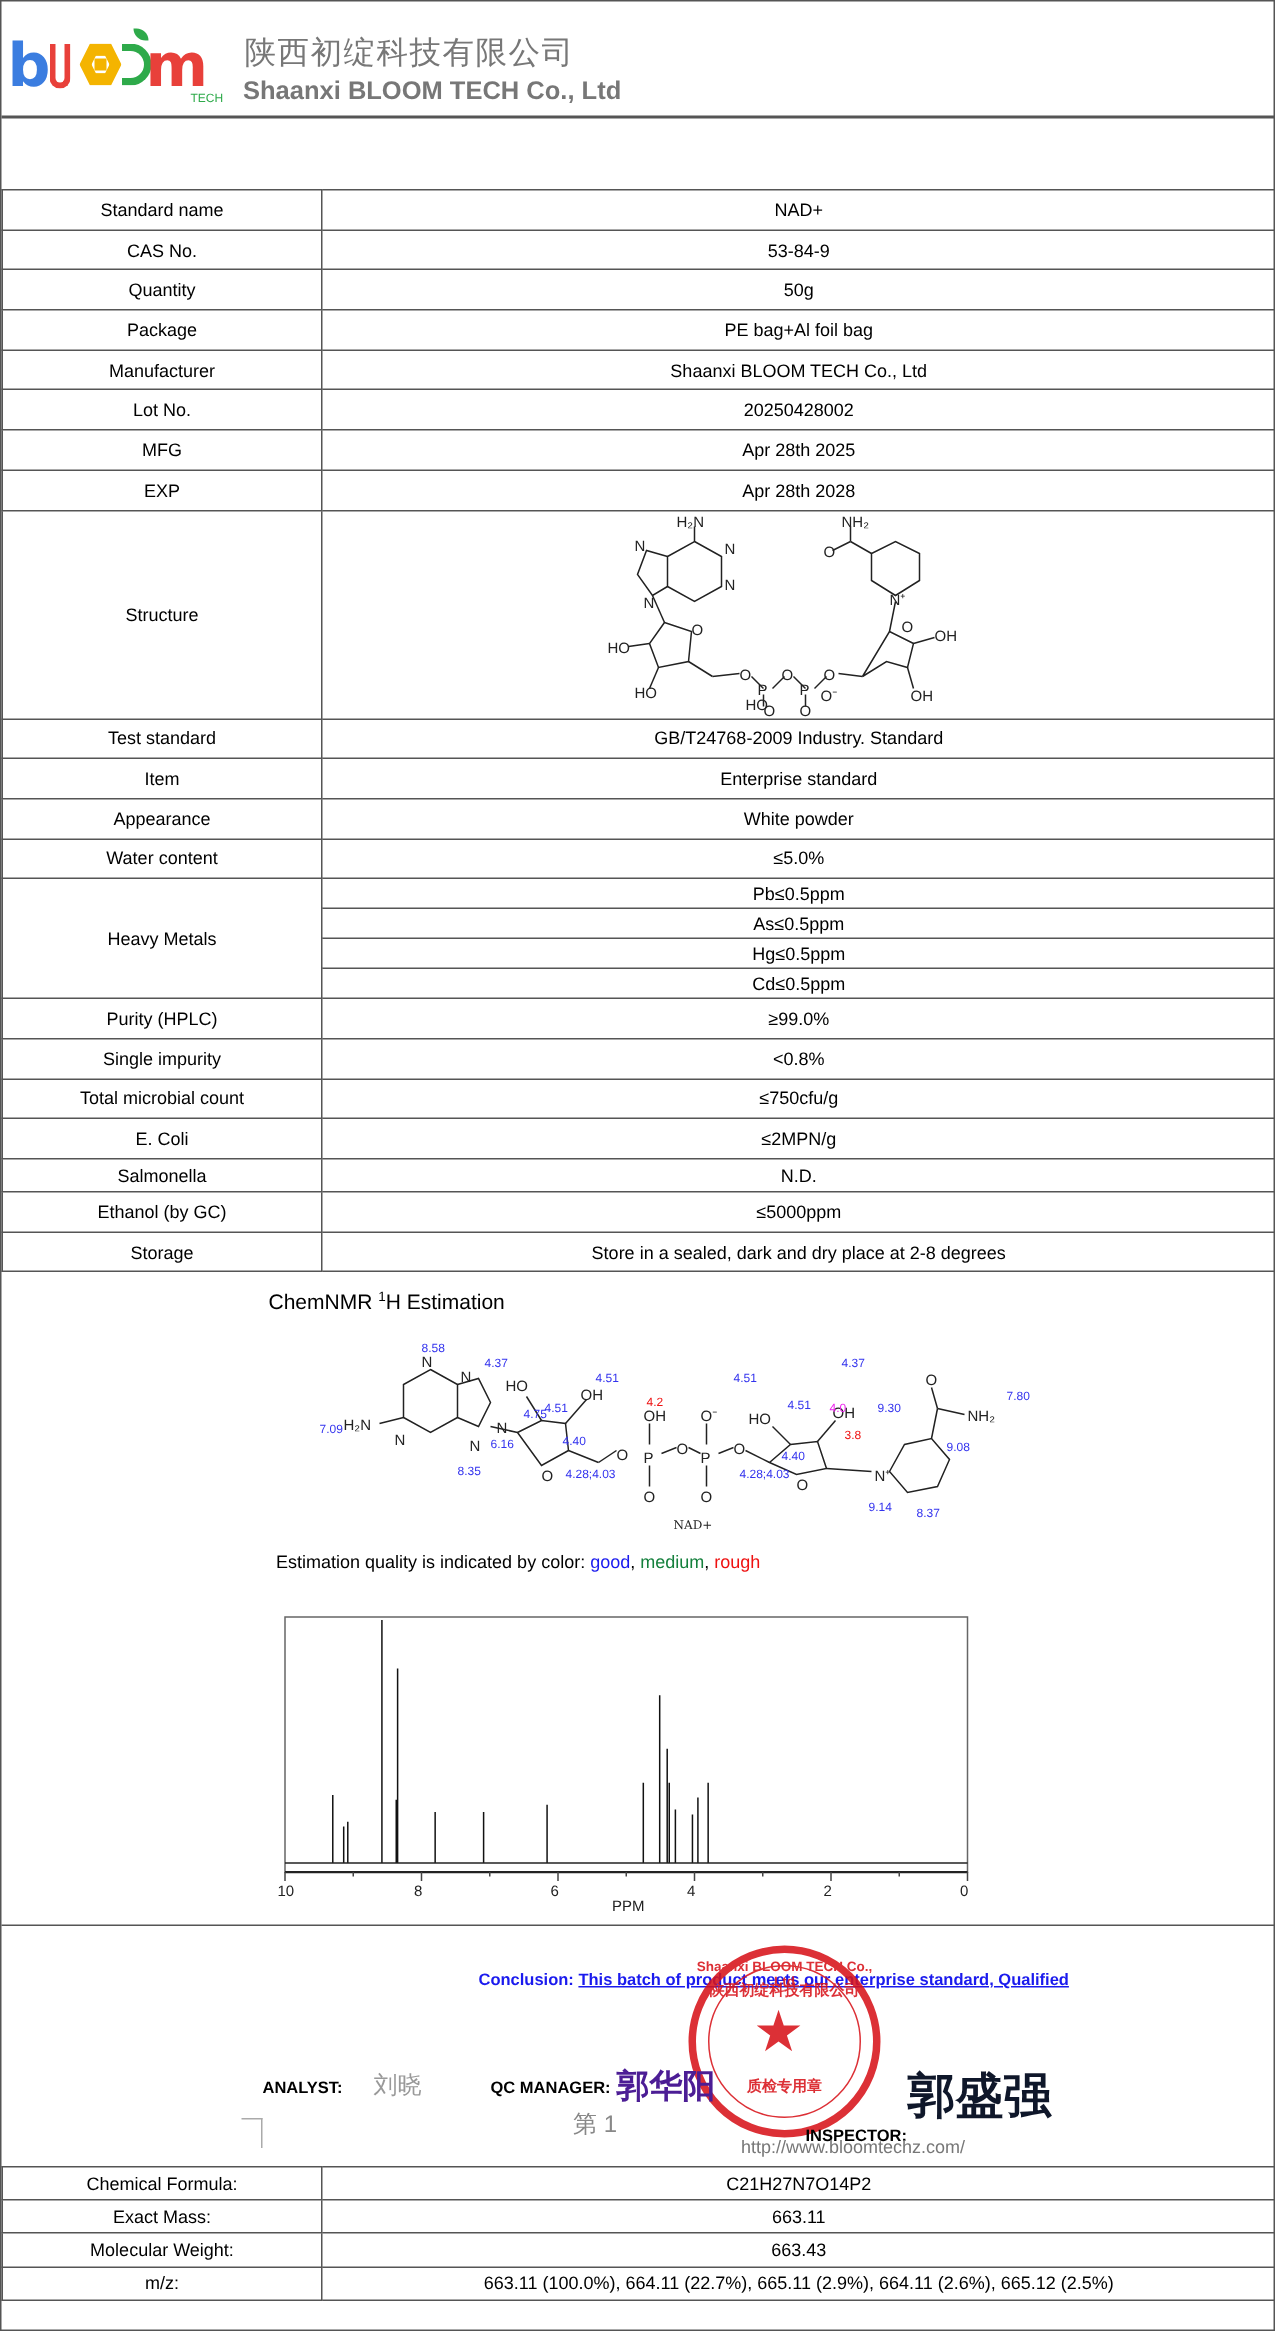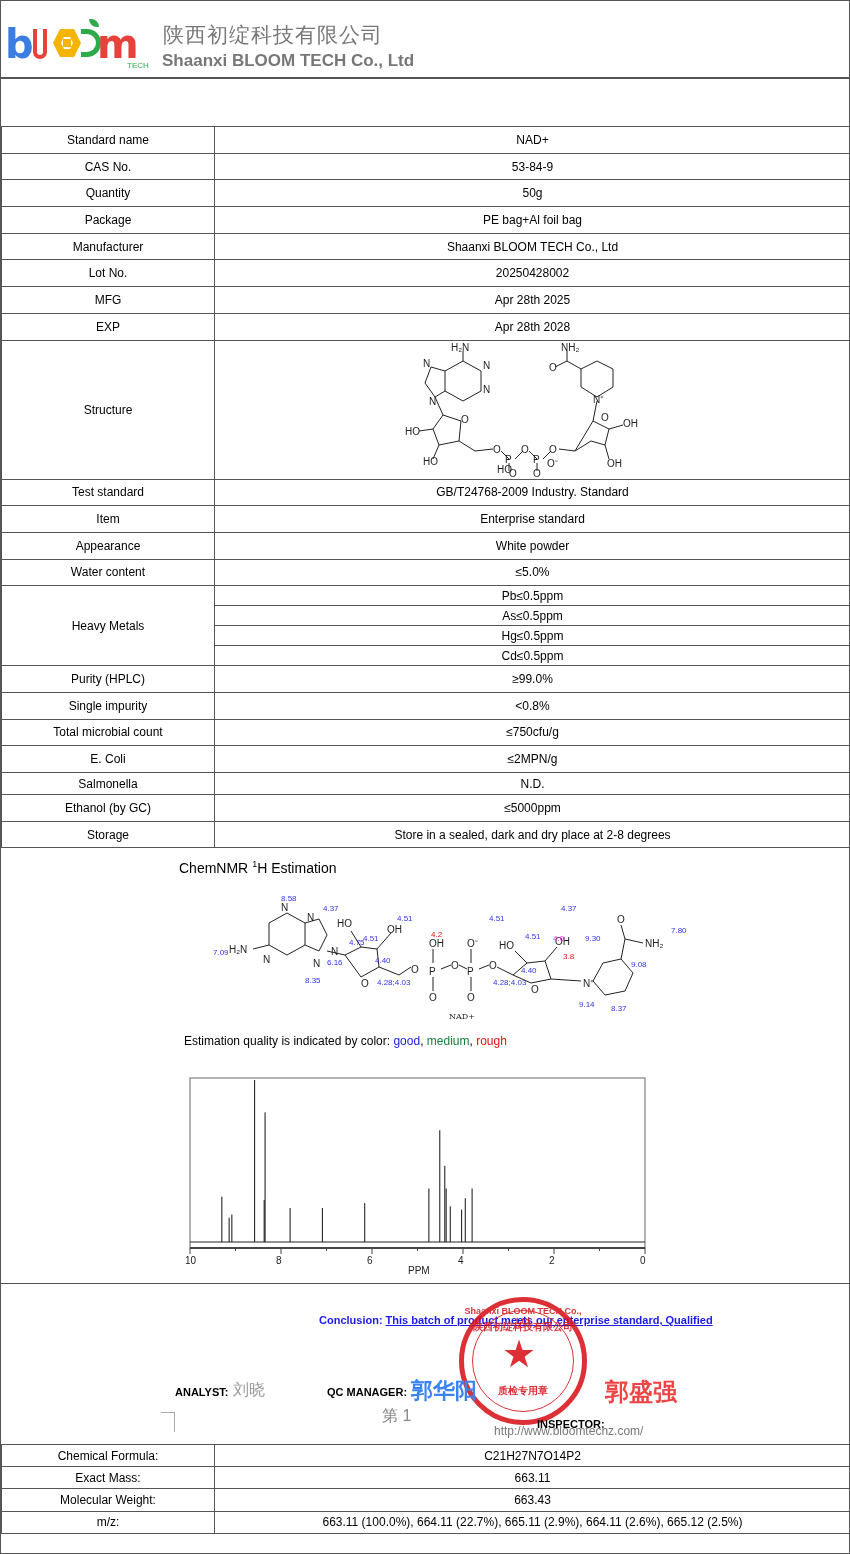--- a/index.html
+++ b/index.html
@@ -373,25 +373,25 @@
       <span>Conclusion: </span><span class="u">This batch of product meets our enterprise standard, Qualified</span>
     </div>
     <div class="stamp">
       <div class="inner"></div>
       <div class="txt" style="top:4px;font-size:9px;">Shaanxi BLOOM TECH Co., Ltd</div>
       <div class="txt" style="top:18px;">陕西初绽科技有限公司</div>
       <div class="star">★</div>
       <div class="txt" style="top:82px;">质检专用章</div>
     </div>
     <div class="sig-label" style="left:174px;">ANALYST:</div>
-    <div class="sig" style="left:232px;top:96px;font-size:16px;color:#999;">刘晓</div>
+    <div class="sig" style="left:248px;top:96px;font-size:16px;color:#999;">刘晓</div>
     <div class="sig-label" style="left:326px;">QC MANAGER:</div>
-    <div class="sig" style="left:410px;top:92px;font-size:22px;font-weight:bold;color:#3b82f6;">郭华阳</div>
+    <div class="sig" style="left:410px;top:92px;font-size:22px;font-weight:bold;color:#4c1d95;">郭华阳</div>
     <div class="sig-label" style="left:536px;margin-top:32px;">INSPECTOR:</div>
-    <div class="sig" style="left:604px;top:92px;font-size:24px;font-weight:bold;color:#ef4444;">郭盛强</div>
+    <div class="sig" style="left:604px;top:92px;font-size:32px;font-weight:bold;color:#0f172a;">郭盛强</div>
     <div class="corner"></div>
     <div class="pagenum">第 1</div>
     <div class="url">http://www.bloomtechz.com/</div>
   </div>
 
   <table class="chem">
     <tbody>
         <tr>
           <td class="k">Chemical Formula:</td>
           <td>C21H27N7O14P2</td>

